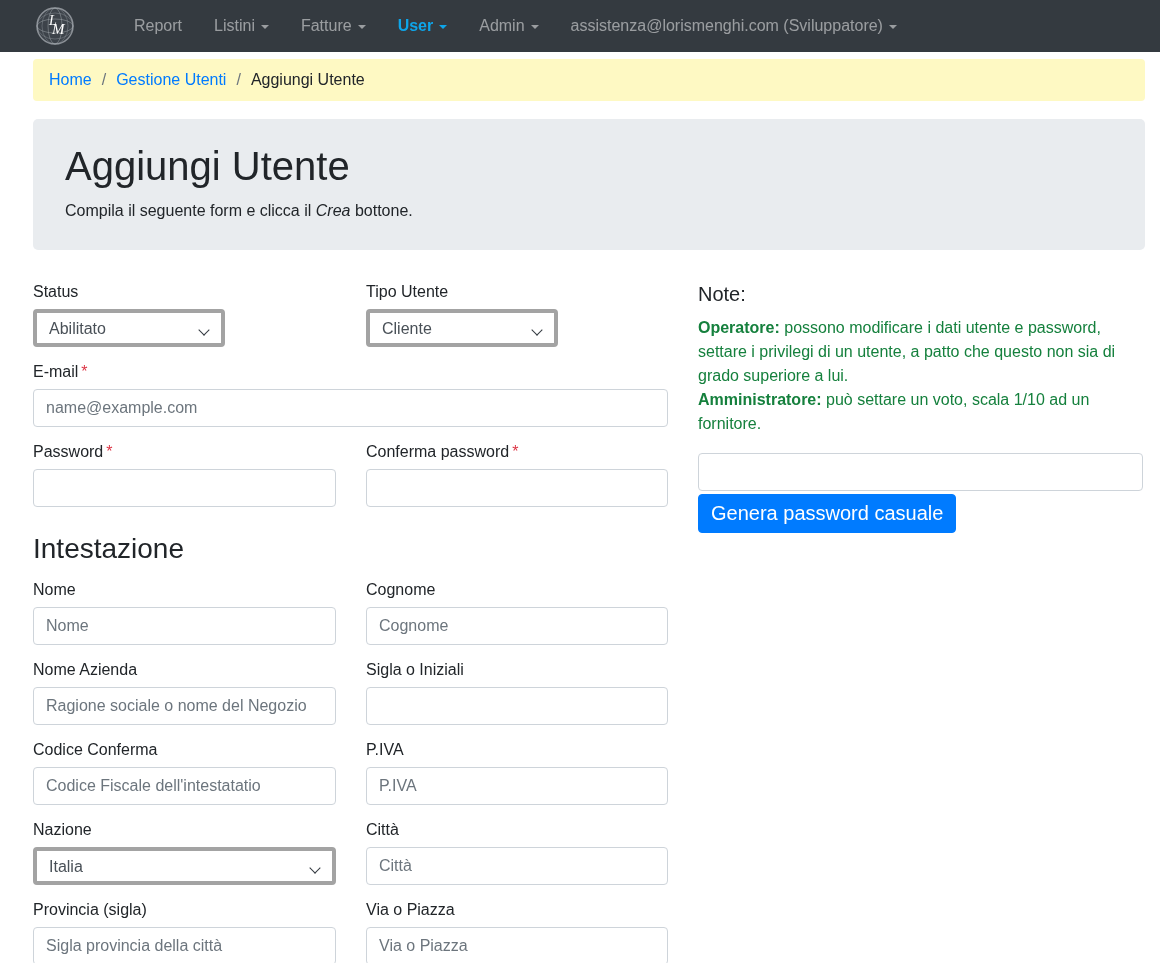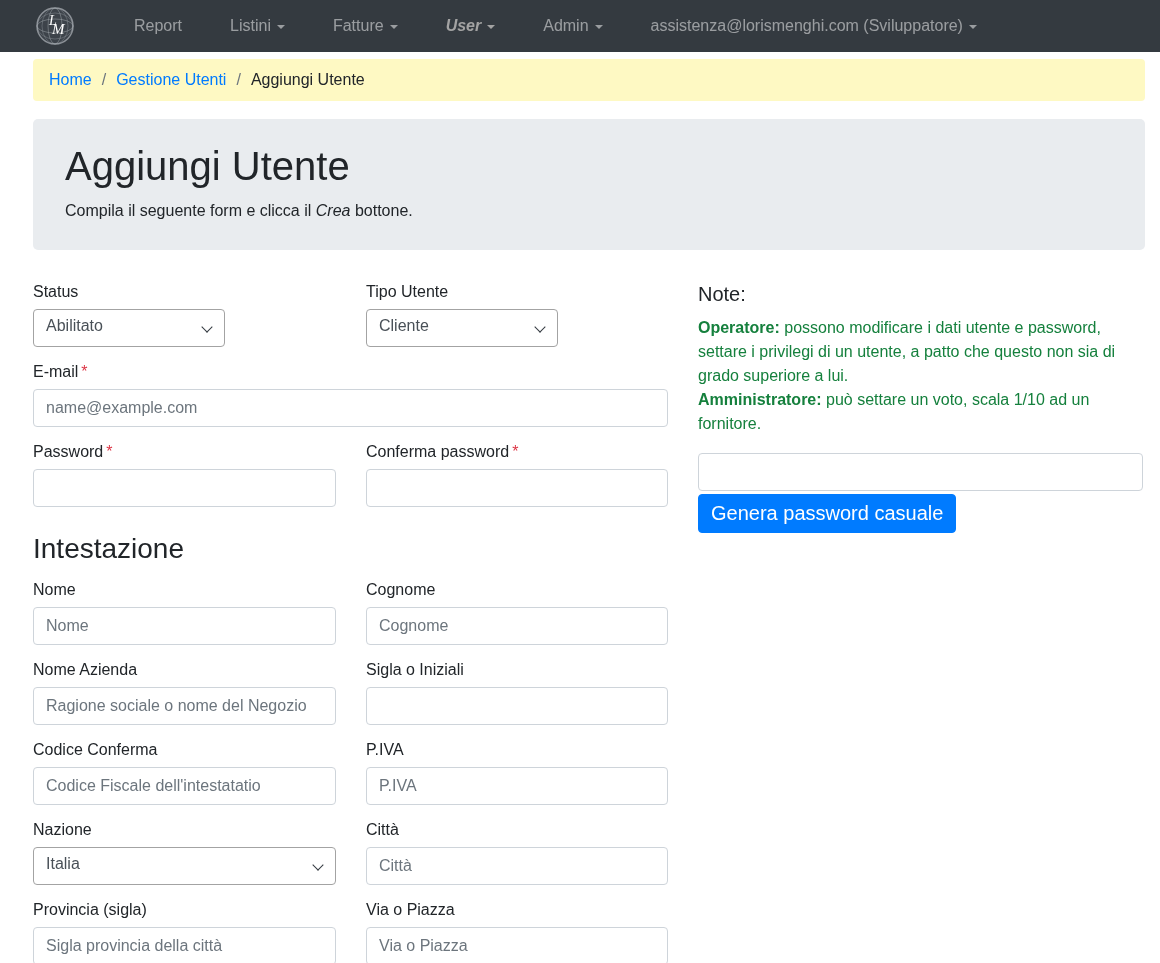--- a/index.html
+++ b/index.html
@@ -4,23 +4,23 @@
 <style>
   * { box-sizing: border-box; margin: 0; padding: 0; }
   html, body { width: 1160px; background: #fff; font-family: "Liberation Sans", sans-serif; color: #212529; font-size: 16px; }
 
   
   .navbar {
     height: 52px; background: #343a40; display: flex; align-items: center;
     padding: 0 16px 0 36px;
   }
   .brand { display: flex; align-items: center; margin-right: 24px; }
-  .nav-items { display: flex; align-items: center; list-style: none; margin-left: 36px; gap: 16px; }
+  .nav-items { display: flex; align-items: center; list-style: none; margin-left: 36px; }
   .nav-item { color: rgba(255,255,255,0.5); margin-right: 32px; font-size: 16px; cursor: pointer; white-space: nowrap; }
-  .nav-item.active { color: #a3a3a3; font-weight: 700; font-style: italic; }
+  .nav-item.active { color: #0ea5e9; font-weight: 700; }
   .caret {
     display: inline-block; width: 0; height: 0; margin-left: 6px; vertical-align: 2px;
     border-left: 4px solid transparent; border-right: 4px solid transparent;
     border-top: 4px solid currentColor;
   }
 
   
   .container { width: 1112px; margin-left: 33px; }
 
   
@@ -56,21 +56,21 @@
 
   .form-control {
     display: block; width: 100%; height: 38px; padding: 6px 12px;
     font-size: 16px; font-family: "Liberation Sans", sans-serif; color: #495057;
     background: #fff; border: 1px solid #ced4da; border-radius: 4px; outline: none;
   }
   .form-control::placeholder { color: #6c757d; opacity: 1; }
 
   .custom-select {
     position: relative; height: 38px; width: 100%; background: #fff;
-    border: 1px solid #a3a3a3; border-radius: 4px; padding: 7px 28px 6px 12px;
+    border: 4px solid #a3a3a3; border-radius: 4px; padding: 7px 28px 6px 12px;
     color: #495057; font-size: 16px; cursor: pointer;
   }
   .select-sm { width: 192px; }
   .chevron {
     position: absolute; right: 13px; top: 13px; width: 8px; height: 8px;
     border-right: 1.6px solid #343a40; border-bottom: 1.6px solid #343a40;
     transform: rotate(45deg);
   }
   .section-title { font-size: 28px; font-weight: 400; margin: 10px 0 16px 0; color: #212529; }
 

